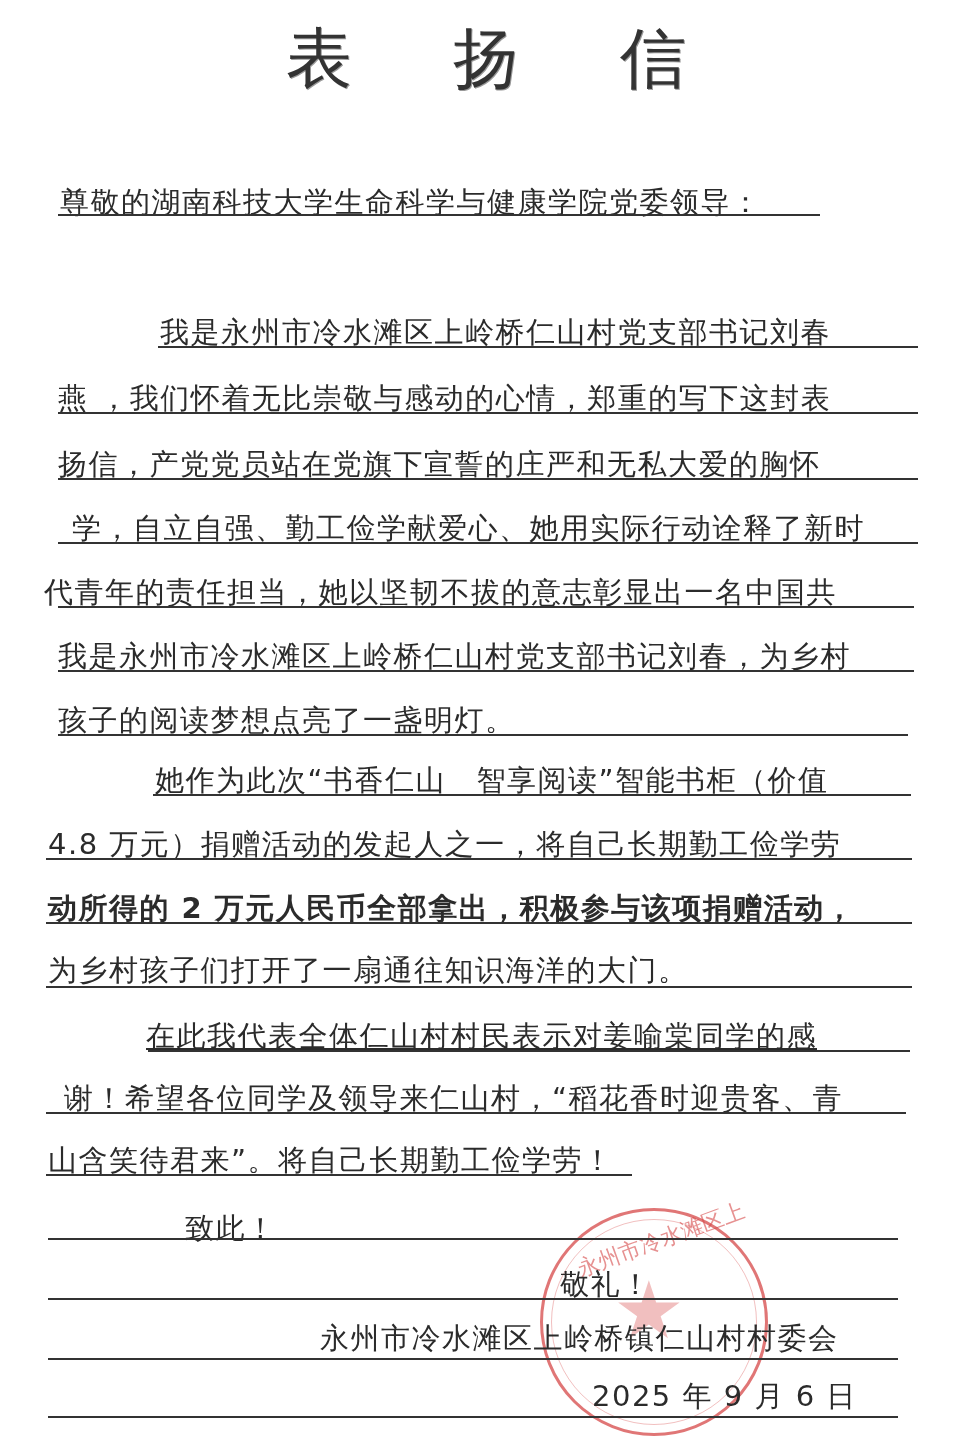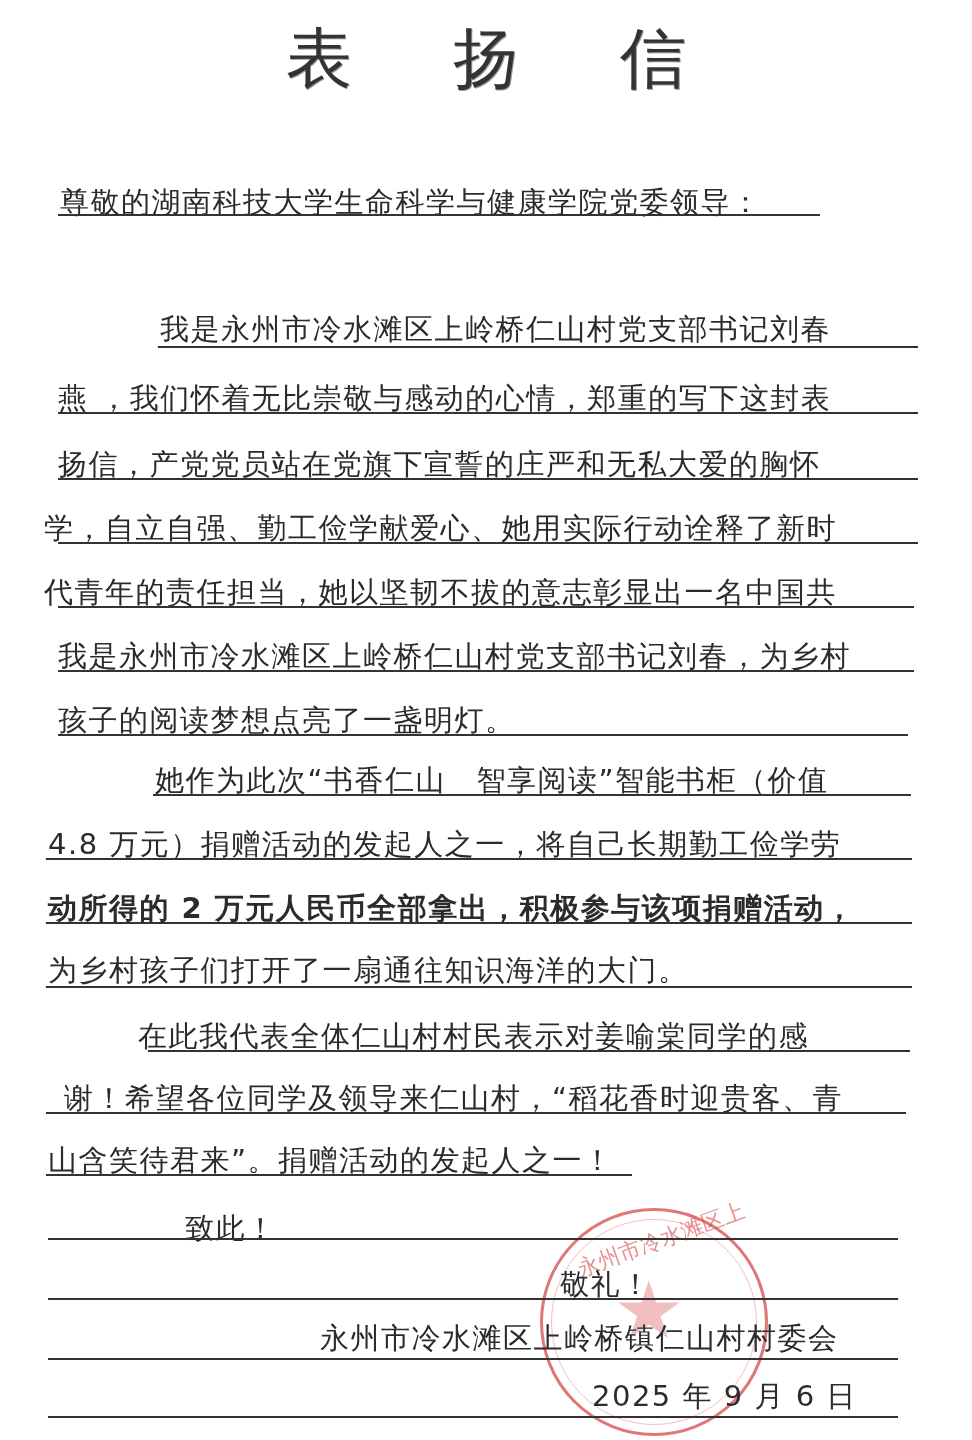--- a/index.html
+++ b/index.html
@@ -35,49 +35,49 @@
     }
   </style>
 </head>
 <body>
 
 <div class="title">表 扬 信</div>
 
 <div class="line" style="left:60px; top:182px;text-align:right;">尊敬的湖南科技大学生命科学与健康学院党委领导：</div>
 <div class="rule" style="left:58px; top:214px; width:762px;"></div>
 
-<div class="line" style="left:160px; top:312px;font-family:Liberation Mono, monospace;">我是永州市冷水滩区上岭桥仁山村党支部书记刘春</div>
+<div class="line" style="left:160px; top:312px;">我是永州市冷水滩区上岭桥仁山村党支部书记刘春</div>
 <div class="rule" style="left:158px; top:346px; width:760px;"></div>
 <div class="line" style="left:58px; top:378px;">燕 ，我们怀着无比崇敬与感动的心情，郑重的写下这封表</div>
 <div class="rule" style="left:58px; top:412px; width:860px;"></div>
 <div class="line" style="left:58px; top:444px;">扬信，产党党员站在党旗下宣誓的庄严和无私大爱的胸怀</div>
 <div class="rule" style="left:58px; top:478px; width:860px;"></div>
-<div class="line" style="left:44px; top:508px;">学，自立自强、勤工俭学献爱心、她用实际行动诠释了新时</div>
+<div class="line" style="left:72px; top:508px;">学，自立自强、勤工俭学献爱心、她用实际行动诠释了新时</div>
 <div class="rule" style="left:58px; top:542px; width:860px;"></div>
 <div class="line" style="left:44px; top:572px;">代青年的责任担当，她以坚韧不拔的意志彰显出一名中国共</div>
 <div class="rule" style="left:58px; top:606px; width:856px;"></div>
 <div class="line" style="left:58px; top:636px;">我是永州市冷水滩区上岭桥仁山村党支部书记刘春，为乡村</div>
 <div class="rule" style="left:58px; top:670px; width:856px;"></div>
 <div class="line" style="left:58px; top:700px;">孩子的阅读梦想点亮了一盏明灯。</div>
 <div class="rule" style="left:58px; top:734px; width:850px;"></div>
 
 <div class="line" style="left:155px; top:760px;">她作为此次“书香仁山　智享阅读”智能书柜（价值</div>
 <div class="rule" style="left:153px; top:794px; width:758px;"></div>
 <div class="line" style="left:48px; top:824px;">4.8 万元）捐赠活动的发起人之一，将自己长期勤工俭学劳</div>
 <div class="rule" style="left:46px; top:858px; width:866px;"></div>
 <div class="line" style="left:48px; top:888px;font-weight:bold;">动所得的 2 万元人民币全部拿出，积极参与该项捐赠活动，</div>
 <div class="rule" style="left:46px; top:922px; width:866px;"></div>
 <div class="line" style="left:48px; top:950px;">为乡村孩子们打开了一扇通往知识海洋的大门。</div>
 <div class="rule" style="left:46px; top:986px; width:866px;"></div>
 
-<div class="line" style="left:138px; top:1016px;">在此我代表全体仁山村村民表示对姜喻棠同学的感</div>
+<div class="line" style="left:146px; top:1016px;text-decoration:underline;">在此我代表全体仁山村村民表示对姜喻棠同学的感</div>
 <div class="rule" style="left:148px; top:1050px; width:762px;"></div>
 <div class="line" style="left:64px; top:1078px;">谢！希望各位同学及领导来仁山村，“稻花香时迎贵客、青</div>
 <div class="rule" style="left:46px; top:1112px; width:860px;"></div>
-<div class="line" style="left:48px; top:1140px;">山含笑待君来”。捐赠活动的发起人之一！</div>
+<div class="line" style="left:48px; top:1140px;">山含笑待君来”。将自己长期勤工俭学劳！</div>
 <div class="rule" style="left:46px; top:1174px; width:586px;"></div>
 
 <div class="stamp">
   <div class="stamp-inner"></div>
   <div class="stamp-star">★</div>
   <div class="stamp-text">永州市冷水滩区上</div>
 </div>
 
 <div class="line" style="left:185px; top:1208px;">致此！</div>
 <div class="rule" style="left:48px; top:1238px; width:850px;"></div>

